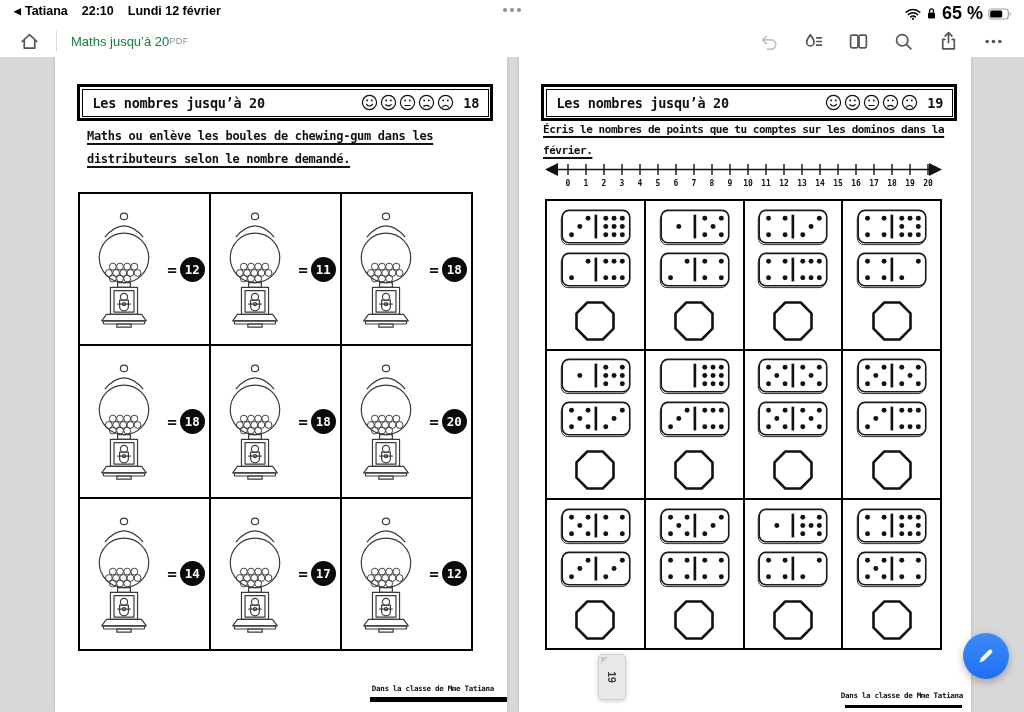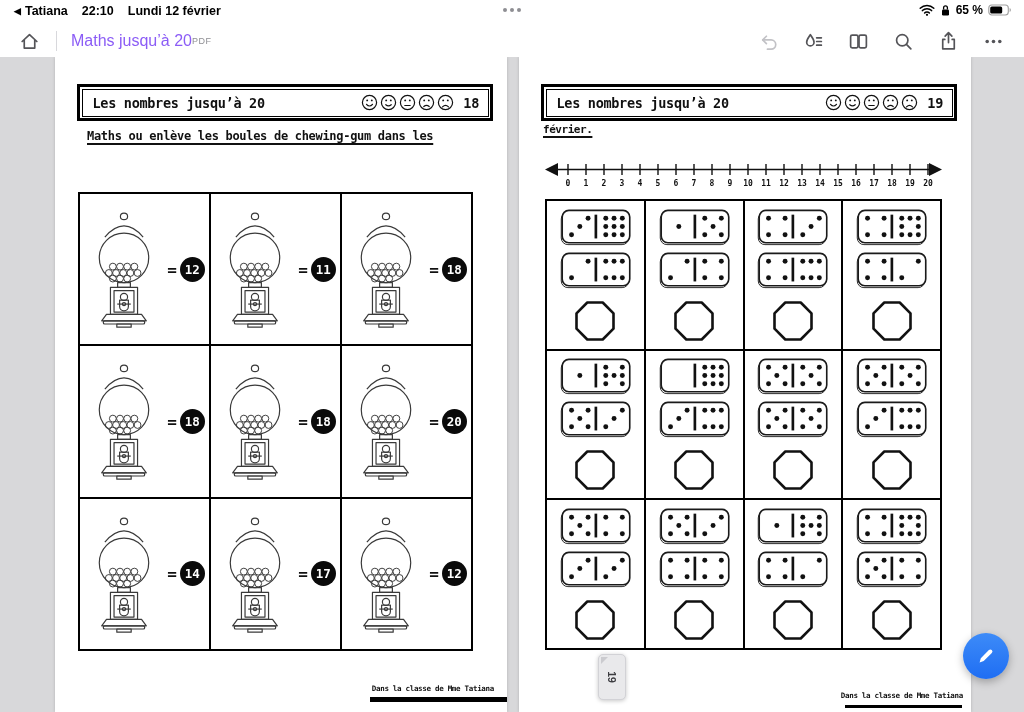--- a/index.html
+++ b/index.html
@@ -11,25 +11,25 @@
   
   .chrome{position:absolute;top:0;left:0;right:0;height:57px;background:#ffffff;z-index:5;}
   .statusbar{position:absolute;top:0;left:0;right:0;height:24px;display:flex;align-items:center;}
   .sb-left{position:absolute;left:14px;top:4px;display:flex;align-items:center;gap:14px;
            font-size:12.5px;font-weight:700;color:#000;}
   .back{display:flex;align-items:center;gap:4px;cursor:pointer;}
   .back-tri{font-size:9px;line-height:1;}
   .sb-center{position:absolute;left:50%;top:8px;transform:translateX(-50%);display:flex;gap:3px;}
   .sb-center .dot{width:4px;height:4px;border-radius:50%;background:#8e8e93;}
   .sb-right{position:absolute;right:12px;top:3px;display:flex;align-items:center;gap:5px;
-            font-size:12px;font-weight:600;color:#000;}
+            font-size:18px;font-weight:600;color:#000;}
   .toolbar{position:absolute;top:24px;left:0;right:0;height:33px;}
   .tb-left{position:absolute;left:14px;top:3px;display:flex;align-items:center;}
   .tb-divider{width:1px;height:20px;background:#d8d8dc;margin:0 14px 0 12px;}
-  .doc-title{font-size:16px;color:#8b5cf6;}
+  .doc-title{font-size:13px;color:#15803d;}
   .doc-badge{font-size:9px;color:#8e8e93;letter-spacing:.5px;}
   .tb-right{position:absolute;right:16px;top:3px;display:flex;align-items:center;gap:15px;}
   .tbtn{width:30px;height:28px;display:flex;align-items:center;justify-content:center;cursor:pointer;}
   .ticon{stroke:#545458;fill:none;stroke-width:1.6;stroke-linecap:round;stroke-linejoin:round;}
   .ticon.disabled{stroke:#c2c2c6;}
 
   
   .viewer{position:absolute;top:57px;left:0;right:0;bottom:0;background:#d8d8da;}
   .page{position:absolute;top:0;height:655px;width:452px;background:#fff;
         box-shadow:0 0 3px rgba(0,0,0,.18);color:#111;}
@@ -219,20 +219,21 @@
     <circle cx="6.2" cy="6.4" r="0.95" fill="#111"></circle>
                 <circle cx="10.8" cy="6.4" r="0.95" fill="#111"></circle>
     <path d="M5.5,12.9 Q8.5,9.9 11.5,12.9" stroke="#111" stroke-width="1.2" fill="none" stroke-linecap="round"></path>
               </svg>
             </span>
           <span class="pageno wfont">18</span>
         </div>
       </div>
       <div class="instr instr-left wfont">
         <div>Maths ou enlève les boules de chewing-gum dans les</div>
+        <div>distributeurs selon le nombre demandé.</div>
       </div>
       <div class="mgrid" id="mgrid">
           <div class="mcell">
             <svg width="80" height="118" viewBox="0 0 100 148">
   <g stroke="#3a3a3a" stroke-width="1.5" fill="none" stroke-linejoin="round">
     <ellipse cx="50" cy="8" rx="4.5" ry="4"></ellipse>
     <path d="M26,34 Q50,6 74,34"></path>
     <circle cx="50" cy="60" r="31"></circle>
     <g stroke-width="1.2">
                   <circle cx="36" cy="71" r="4.3"></circle>
@@ -581,20 +582,21 @@
     <circle cx="8.5" cy="8.5" r="7.1" fill="#fff" stroke="#111" stroke-width="1.2"></circle>
     <circle cx="6.2" cy="6.4" r="0.95" fill="#111"></circle>
                 <circle cx="10.8" cy="6.4" r="0.95" fill="#111"></circle>
     <path d="M5.5,12.9 Q8.5,9.9 11.5,12.9" stroke="#111" stroke-width="1.2" fill="none" stroke-linecap="round"></path>
               </svg>
             </span>
           <span class="pageno wfont">19</span>
         </div>
       </div>
       <div class="instr instr-right wfont">
+        <div>Écris le nombres de points que tu comptes sur les dominos dans la</div>
         <div>février.</div>
       </div>
       <div class="numberline" id="numberline"><svg width="401" height="30" viewBox="0 0 401 30">
             <line x1="10" y1="9.5" x2="391" y2="9.5" stroke="#111" stroke-width="1.7"></line>
             <polygon points="2,9.5 15,3 15,16" fill="#111"></polygon>
             <polygon points="399,9.5 386,3 386,16" fill="#111"></polygon>
             <line x1="25" y1="4" x2="25" y2="15" stroke="#111" stroke-width="1.4"></line>
             <text x="25" y="26" text-anchor="middle" font-size="8" font-weight="bold" font-family="DejaVu Sans Mono, monospace" fill="#111">0</text>
             <line x1="43" y1="4" x2="43" y2="15" stroke="#111" stroke-width="1.4"></line>
             <text x="43" y="26" text-anchor="middle" font-size="8" font-weight="bold" font-family="DejaVu Sans Mono, monospace" fill="#111">1</text>

